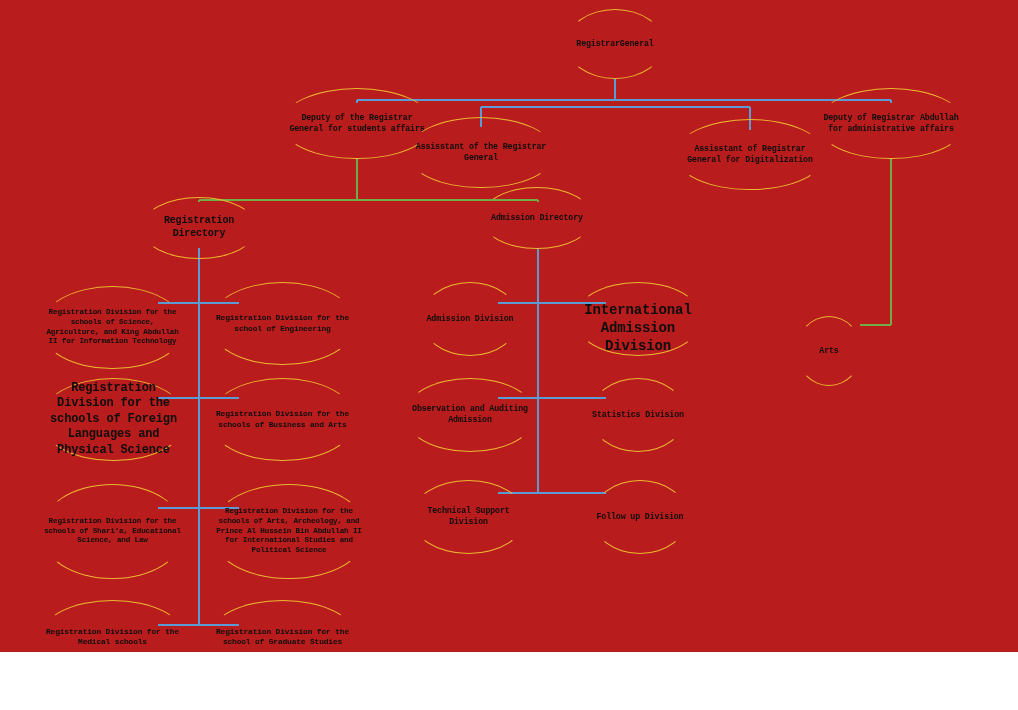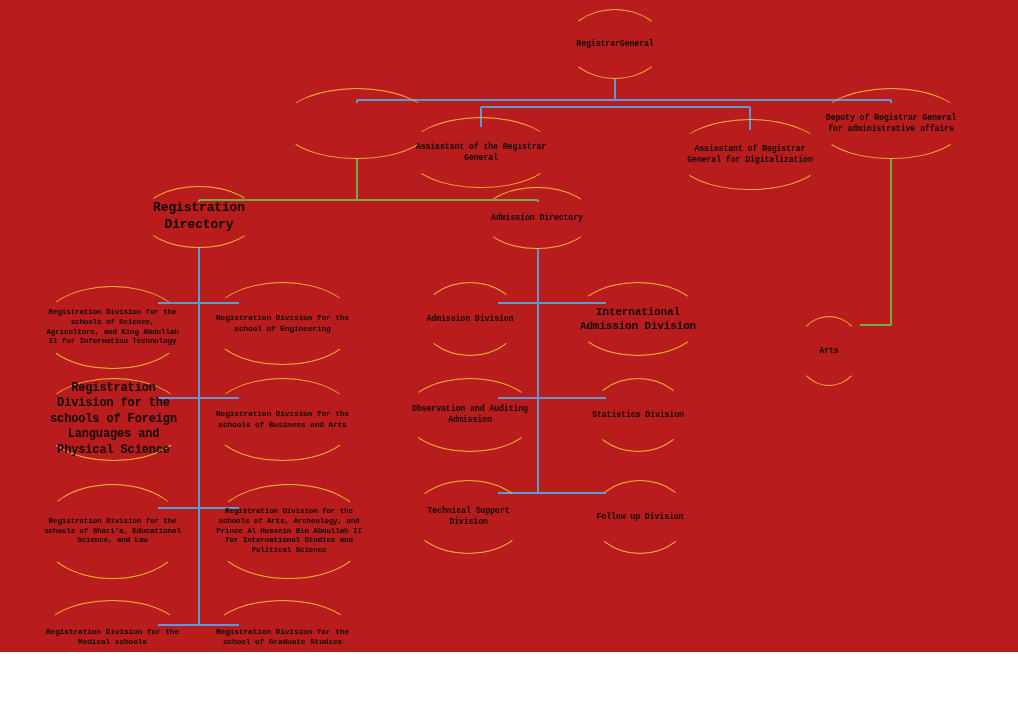--- a/index.html
+++ b/index.html
@@ -122,41 +122,42 @@
 
   <div class="node" style="left:566px; top:9px; width:98px; height:70px; font-size:8.3px;">
     <span class="arc top"></span>
     <span class="arc bottom"></span>
     <span class="label">RegistrarGeneral</span>
   </div>
 
   <div class="node" style="left:281px; top:88px; width:152px; height:71px; font-size:8.3px;">
     <span class="arc top"></span>
     <span class="arc bottom"></span>
+    <span class="label">Deputy of the Registrar General for students affairs</span>
   </div>
 
   <div class="node" style="left:407px; top:117px; width:148px; height:71px; font-size:8.3px;">
     <span class="arc top"></span>
     <span class="arc bottom"></span>
     <span class="label">Assisstant of the  Registrar General</span>
   </div>
 
   <div class="node" style="left:675px; top:119px; width:150px; height:71px; font-size:8.3px;">
     <span class="arc top"></span>
     <span class="arc bottom"></span>
     <span class="label">Assisstant of Registrar General for Digitalization</span>
   </div>
 
   <div class="node" style="left:817px; top:88px; width:148px; height:71px; font-size:8.3px;">
     <span class="arc top"></span>
     <span class="arc bottom"></span>
-    <span class="label">Deputy of Registrar General for administrative affairs</span>
-  </div>
-
-  <div class="node" style="left:141px; top:186px; width:116px; height:62px; font-size:13px;">
+    <span class="label">Deputy of Registrar Abdullah for administrative affairs</span>
+  </div>
+
+  <div class="node" style="left:141px; top:197px; width:116px; height:62px; font-size:10px;">
     <span class="arc top"></span>
     <span class="arc bottom"></span>
     <span class="label">Registration Directory</span>
   </div>
 
   <div class="node" style="left:481px; top:187px; width:112px; height:62px; font-size:8.3px;">
     <span class="arc top"></span>
     <span class="arc bottom"></span>
     <span class="label">Admission Directory</span>
   </div>
@@ -214,21 +215,21 @@
     <span class="arc bottom"></span>
     <span class="label">Registration Division for the school of Graduate Studies</span>
   </div>
 
   <div class="node" style="left:421px; top:282px; width:98px; height:74px; font-size:8.3px;">
     <span class="arc top"></span>
     <span class="arc bottom"></span>
     <span class="label">Admission Division</span>
   </div>
 
-  <div class="node" style="left:574px; top:282px; width:128px; height:74px; font-size:11px;">
+  <div class="node" style="left:574px; top:282px; width:128px; height:74px; font-size:14px;align-items:flex-end;">
     <span class="arc top"></span>
     <span class="arc bottom"></span>
     <span class="label">International Admission Division</span>
   </div>
 
   <div class="node" style="left:404px; top:378px; width:132px; height:74px; font-size:8.3px;">
     <span class="arc top"></span>
     <span class="arc bottom"></span>
     <span class="label">Observation and Auditing Admission</span>
   </div>

